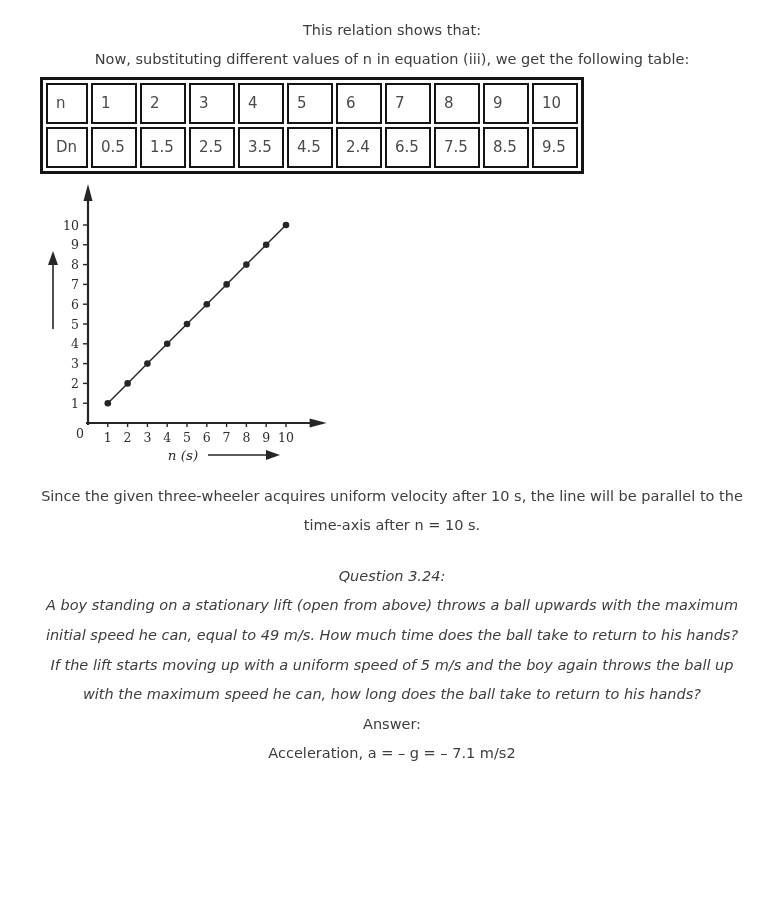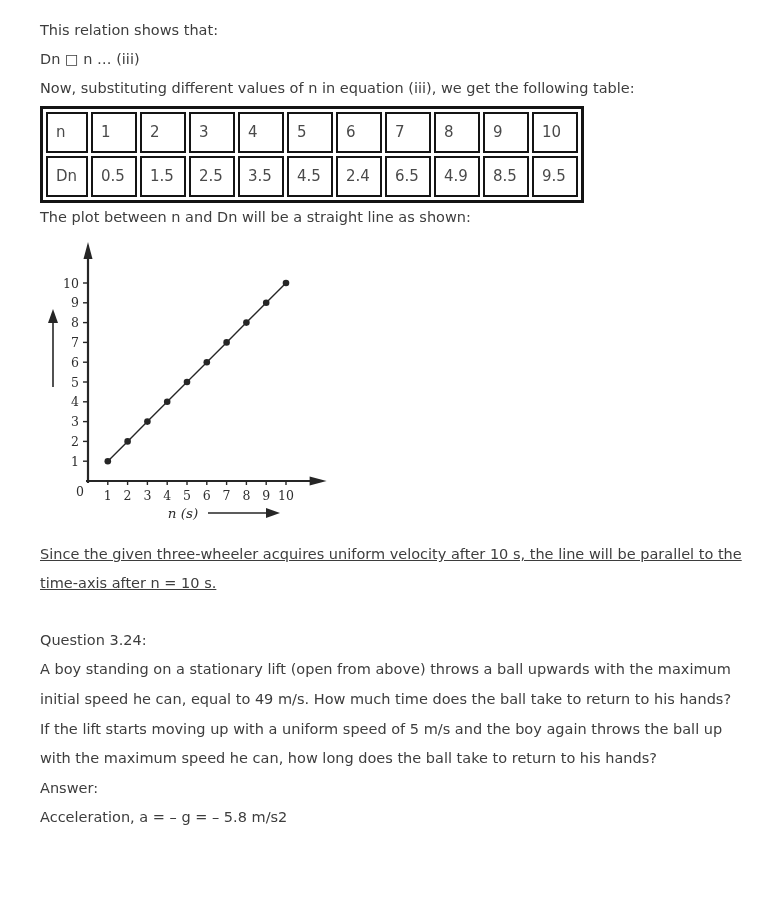--- a/index.html
+++ b/index.html
@@ -9,21 +9,21 @@
     background: #ffffff;
     box-sizing: border-box;
     padding: 16px 38px 10px 40px;
     font-family: "DejaVu Sans", "Liberation Sans", sans-serif;
     font-size: 14.5px;
     line-height: 29px;
     color: #3d3d3d;
     overflow: hidden;
   }
   p { margin: 0; }
-  .para { max-width: 704px; }
+  .para { max-width: 704px; text-align: center; }
   .values-table {
     border-collapse: separate;
     border-spacing: 3px;
     border: 3px solid #141414;
     margin: 3px 0 0 0;
     background: #ffffff;
   }
   .values-table td {
     border: 2px solid #141414;
     height: 37px;
@@ -41,31 +41,30 @@
     font-family: "DejaVu Serif", "Liberation Serif", serif;
     font-size: 12.5px;
     fill: #2e2e2e;
   }
   svg text.axis-title {
     font-family: "DejaVu Serif", "Liberation Serif", serif;
     font-style: italic;
     font-size: 13.5px;
     fill: #2e2e2e;
   }
-  .conclusion { margin-top: 8px; text-decoration: underline; }
-  .question-title { margin-top: 28px; }
-  .question-body { line-height: 29.8px; }
+  .conclusion { margin-top: 8px; }
+  .question-title { margin-top: 22px; font-style: italic; }
+  .question-body { line-height: 29.8px; font-style: italic; }
 </style>
 </head>
 <body>
 
 <main>
 
   <p class="para">This relation shows that:</p>
-  <p class="para">Dn □ n … (iii)</p>
   <p class="para">Now, substituting different values of n in equation (iii), we get the following table:</p>
 
   <table class="values-table">
     <tbody>
       <tr>
         <td class="first">n</td>
         <td class="num">1</td>
         <td class="num">2</td>
         <td class="num">3</td>
         <td class="num">4</td>
@@ -78,28 +77,27 @@
       </tr>
       <tr>
         <td class="first">Dn</td>
         <td class="num">0.5</td>
         <td class="num">1.5</td>
         <td class="num">2.5</td>
         <td class="num">3.5</td>
         <td class="num">4.5</td>
         <td class="num">2.4</td>
         <td class="num">6.5</td>
-        <td class="num">4.9</td>
+        <td class="num">7.5</td>
         <td class="num">8.5</td>
         <td class="num">9.5</td>
       </tr>
     </tbody>
   </table>
 
-  <p class="para">The plot between n and Dn will be a straight line as shown:</p>
 
   <div class="chart-wrap">
     <svg width="320" height="286" viewBox="0 0 320 286" xmlns="http://www.w3.org/2000/svg">
         <line x1="48" y1="247" x2="48" y2="20" stroke="#262626" stroke-width="2.2"></line>
         <polygon points="43.5,23 52.5,23 48,6" fill="#262626"></polygon>
         <line x1="46" y1="245" x2="271.6" y2="245" stroke="#262626" stroke-width="2.2"></line>
         <polygon points="269.6,240.5 269.6,249.5 286.6,245" fill="#262626"></polygon>
         <text x="40" y="260" text-anchor="middle" class="tick">0</text>
         <line x1="67.8" y1="245" x2="67.8" y2="249" stroke="#262626" stroke-width="1.4"></line>
         <text x="67.8" y="264" text-anchor="middle" class="tick">1</text>
@@ -161,15 +159,15 @@
         <line x1="168" y1="277" x2="228" y2="277" stroke="#262626" stroke-width="1.6"></line>
         <polygon points="226,272 226,282 240,277" fill="#262626"></polygon>
       </svg>
   </div>
 
   <p class="para conclusion">Since the given three-wheeler acquires uniform velocity after 10 s, the line will be parallel to the time-axis after n = 10 s.</p>
 
   <p class="para question-title">Question 3.24:</p>
   <p class="para question-body">A boy standing on a stationary lift (open from above) throws a ball upwards with the maximum initial speed he can, equal to 49 m/s. How much time does the ball take to return to his hands? If the lift starts moving up with a uniform speed of 5 m/s and the boy again throws the ball up with the maximum speed he can, how long does the ball take to return to his hands?</p>
   <p class="para">Answer:</p>
-  <p class="para">Acceleration, a = – g = – 5.8 m/s2</p>
+  <p class="para">Acceleration, a = – g = – 7.1 m/s2</p>
 
 </main>
 
 </body></html>

